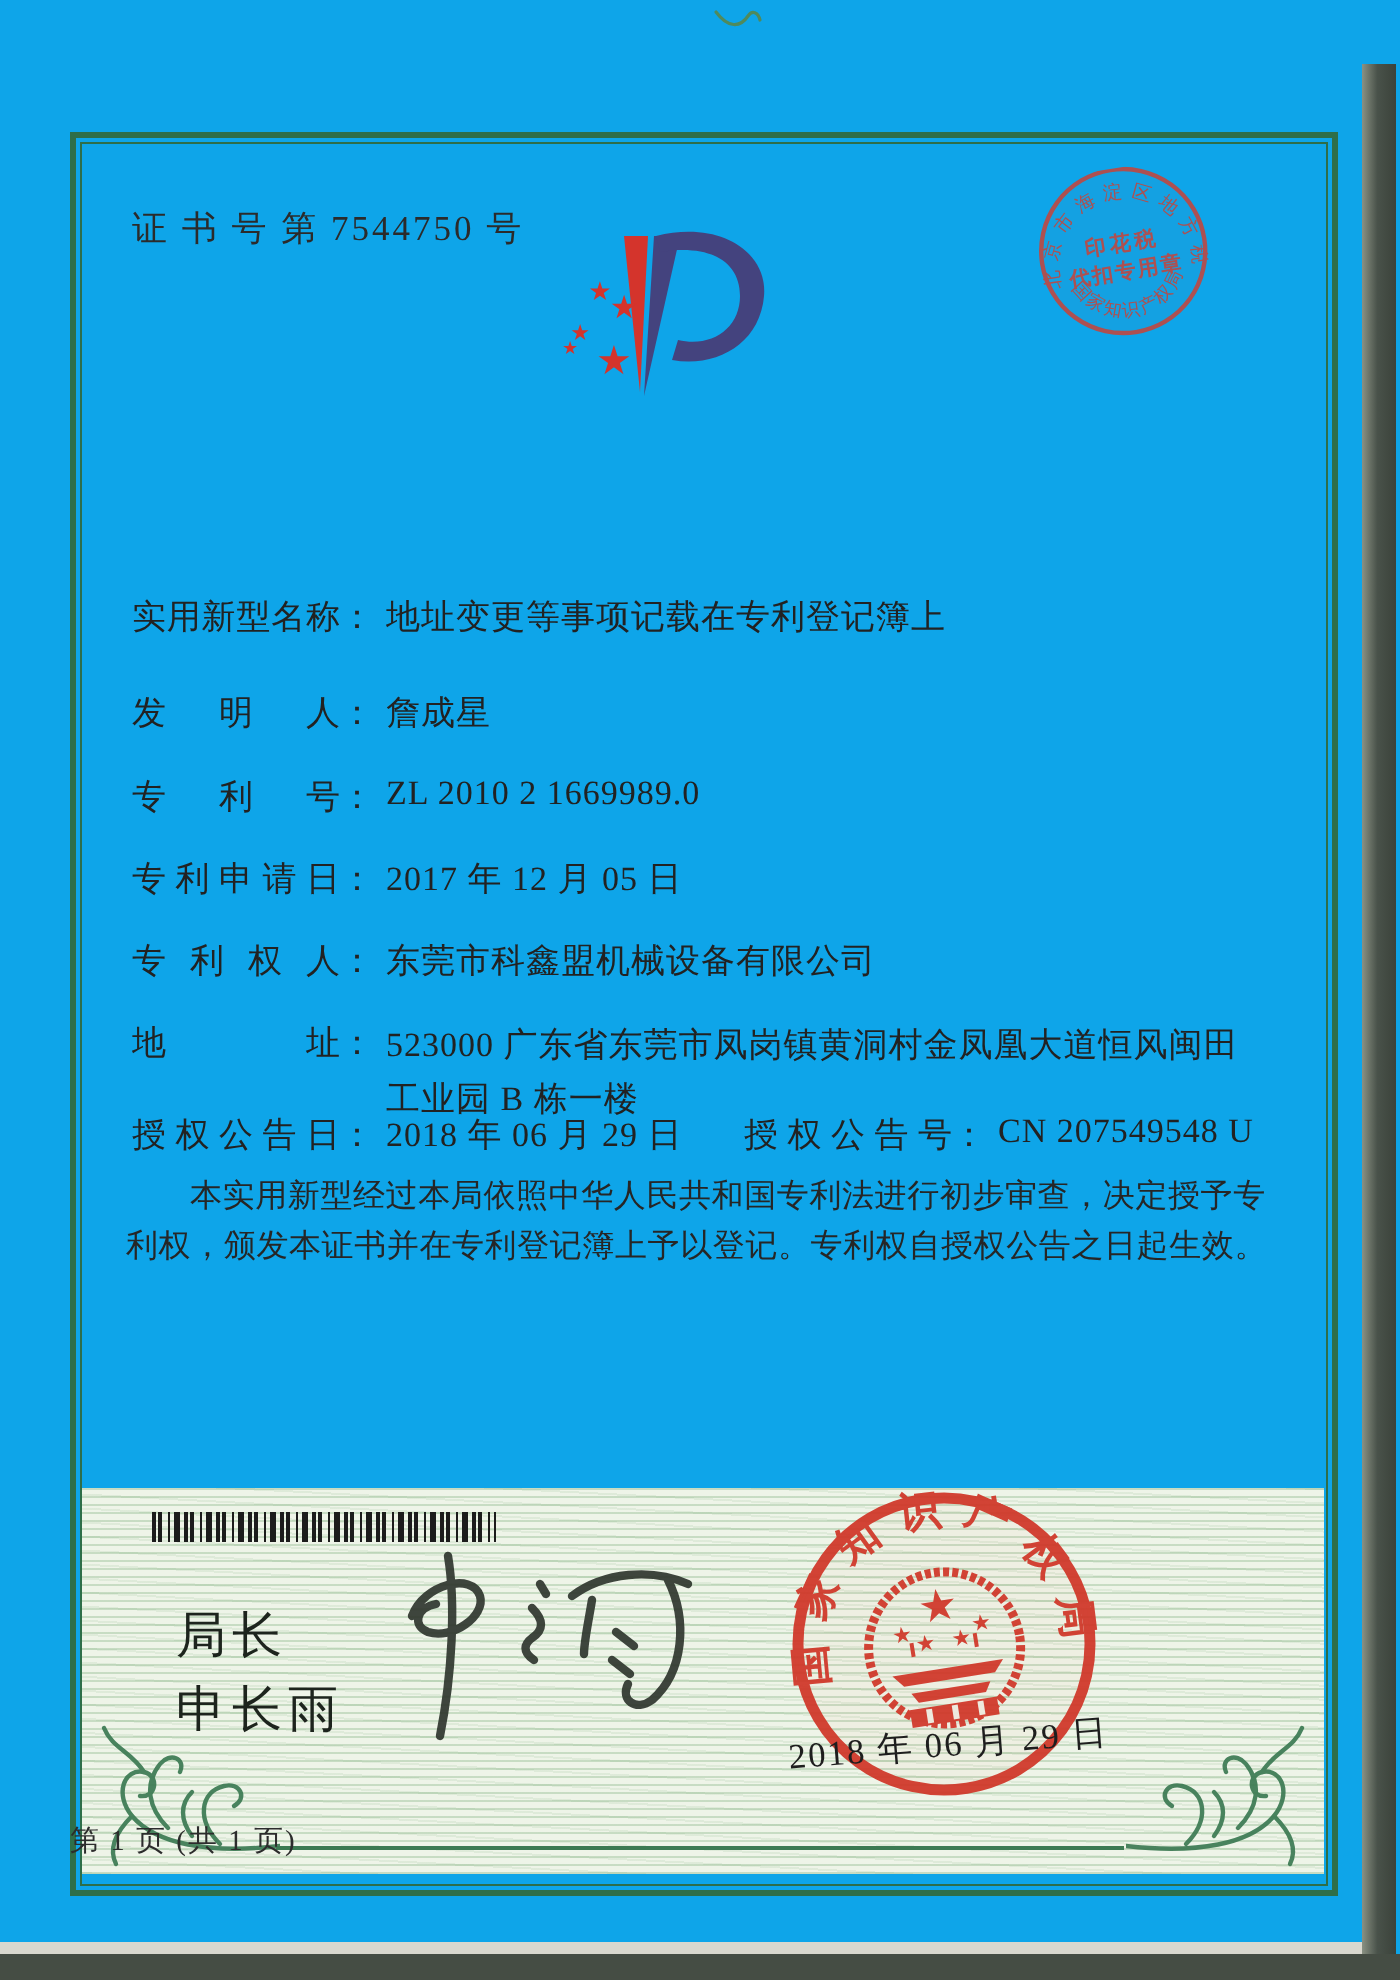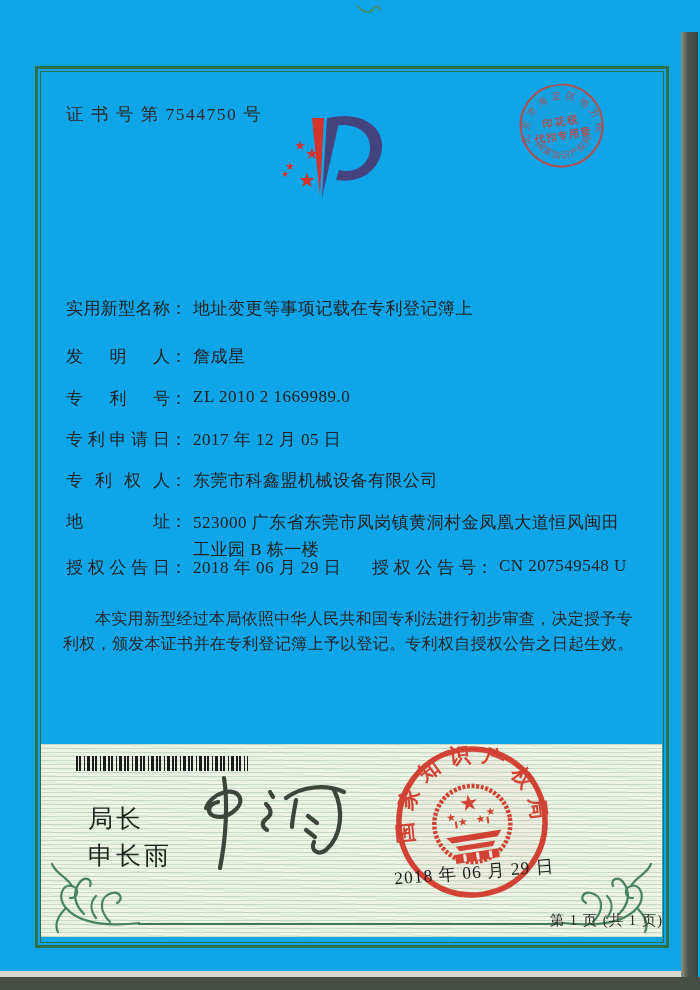--- a/index.html
+++ b/index.html
@@ -25,42 +25,42 @@
   
   .row{left:66px;font-size:17px;color:#222;white-space:nowrap;}
   .row-label{display:inline-block;width:104px;text-align:justify;text-align-last:justify;vertical-align:top;}
   .colon{display:inline-block;vertical-align:top;}
   .row-value{display:inline-block;margin-left:6px;vertical-align:top;letter-spacing:.5px;}
   .row-value.wide{width:438px;white-space:normal;line-height:26.5px;}
   .r1{top:297px;} .r2{top:345px;} .r3{top:387px;} .r4{top:428px;} .r5{top:469px;}
   .r6{top:510px;} .r7{top:556px;} .r7b{left:372px;top:556px;}
 
   
-  .paras{left:63px;top:586px;width:580px;font-size:16px;line-height:25px;color:#262626;margin-top:20px;}
+  .paras{left:63px;top:586px;width:580px;font-size:16px;line-height:25px;color:#262626;}
   .paras p{margin:0;text-indent:2em;letter-spacing:.3px;}
 
   
   .panel{left:41px;top:744px;width:621px;height:193px;background-color:#eef4e8;
     background-image:repeating-linear-gradient(0deg,rgba(110,165,110,.30) 0 1px,rgba(255,255,255,0) 1px 4px),
       repeating-linear-gradient(3deg,rgba(110,165,110,.12) 0 1px,rgba(255,255,255,0) 1px 7px);}
   .panel-line{left:138px;top:923px;width:424px;height:2px;background:#3c7a53;}
 
   .barcode{left:76px;top:756px;width:172px;height:15px;
     background:repeating-linear-gradient(90deg,#1c1c1c 0 2px,transparent 2px 3px,#1c1c1c 3px 5px,
       transparent 5px 8px,#1c1c1c 8px 9px,transparent 9px 11px,#1c1c1c 11px 14px,transparent 14px 16px);}
 
   .signer{left:88px;top:800px;font-size:25px;color:#1d241d;}
   .signer div{line-height:37px;letter-spacing:3px;}
 
   .sig-svg{left:178px;top:768px;}
   .seal-tax{left:518px;top:84px;transform:rotate(-9deg);}
   .seal-office{left:392px;top:742px;}
   .seal-date{left:394px;top:860px;font-size:17.5px;color:#1e1e1e;letter-spacing:1px;transform:rotate(-4.5deg);}
 
-  .footer{left:35px;top:911px;width:628px;text-align:right;font-size:14.5px;color:#2c2c2c;letter-spacing:1px;}
+  .footer{left:35px;top:911px;width:628px;text-align:left;font-size:14.5px;color:#2c2c2c;letter-spacing:1px;}
 
   .orn-right{transform:scaleX(-1);}
   svg text{font-family:"Liberation Serif","DejaVu Serif",serif;}
 </style>
 </head>
 <body>
 
 <div id="page">
 
   <div class="abs frame">

